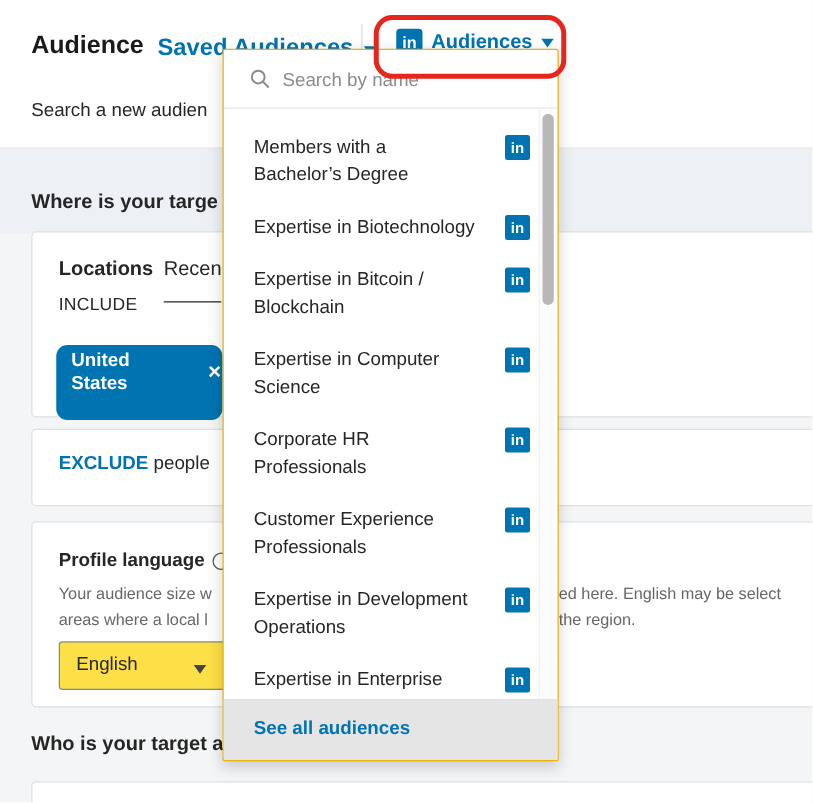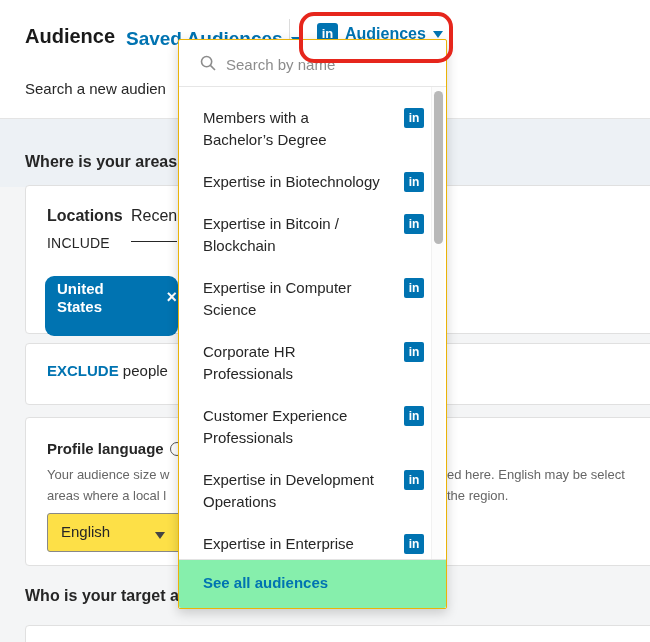--- a/index.html
+++ b/index.html
@@ -57,21 +57,21 @@
   .search-input{position:absolute;left:45px;top:9px;width:200px;height:28px;border:none;outline:none;
     font-family:"Liberation Sans", sans-serif;font-size:15px;color:#262626;background:transparent;}
   .search-input::placeholder{color:#8c8c8c;}
   .search-rule{position:absolute;left:0;top:46px;right:0;height:1px;background:#e6e6e6;}
   .list{position:absolute;left:0;top:47px;right:0;bottom:48px;overflow:hidden;
     padding:20px 22px 0 24px;box-sizing:border-box;}
   .item{display:flex;justify-content:space-between;align-items:flex-start;margin-bottom:20px;cursor:pointer;}
   .item-text{font-size:15px;line-height:22px;color:#262626;max-width:196px;}
   .badge{width:20px;height:20px;background:#0073b1;border-radius:2px;color:#fff;font-size:12px;
     font-weight:700;line-height:20px;text-align:center;margin-top:1px;flex:none;}
-  .panel-footer{position:absolute;left:0;right:0;bottom:0;height:48px;background:#86efac;
+  .panel-footer{position:absolute;left:0;right:0;bottom:0;height:48px;background:#e5e5e5;
     border-top:1px solid #e3e3e3;border-radius:0 0 2px 2px;}
   .see-all{position:absolute;left:24px;top:14px;font-size:15px;font-weight:700;color:#0073b1;cursor:pointer;}
   .scroll-track{position:absolute;right:2px;top:47px;bottom:48px;width:12px;background:#fcfcfc;
     border-left:1px solid #f1f1f1;}
   .scroll-thumb{position:absolute;right:3px;top:51px;width:9px;height:153px;background:#b8b8b8;
     border-radius:5px;cursor:pointer;}
 </style>
 </head>
 <body>
 
@@ -93,21 +93,21 @@
     <span class="li-sq">in</span>
     <span>Audiences</span>
     <span class="caret"></span>
   </div>
 
   <div class="abs annotation"></div>
 
   <div class="abs create-text">Search a new audien</div>
   <div class="abs header-rule"></div>
 
-  <div class="abs sec-heading" style="left:25px;top:153px;">Where is your areas</div>
+  <div class="abs sec-heading" style="left:25px;top:153px;">Where is your targe</div>
 
   <div class="abs card card-a"></div>
   <div class="abs loc-title">Locations</div>
   <div class="abs recent-link">Recen</div>
   <div class="abs include-label">INCLUDE</div>
 
   <div class="abs pill">
     <div class="pill-lines">
       <div>United</div>
       <div>States</div>

